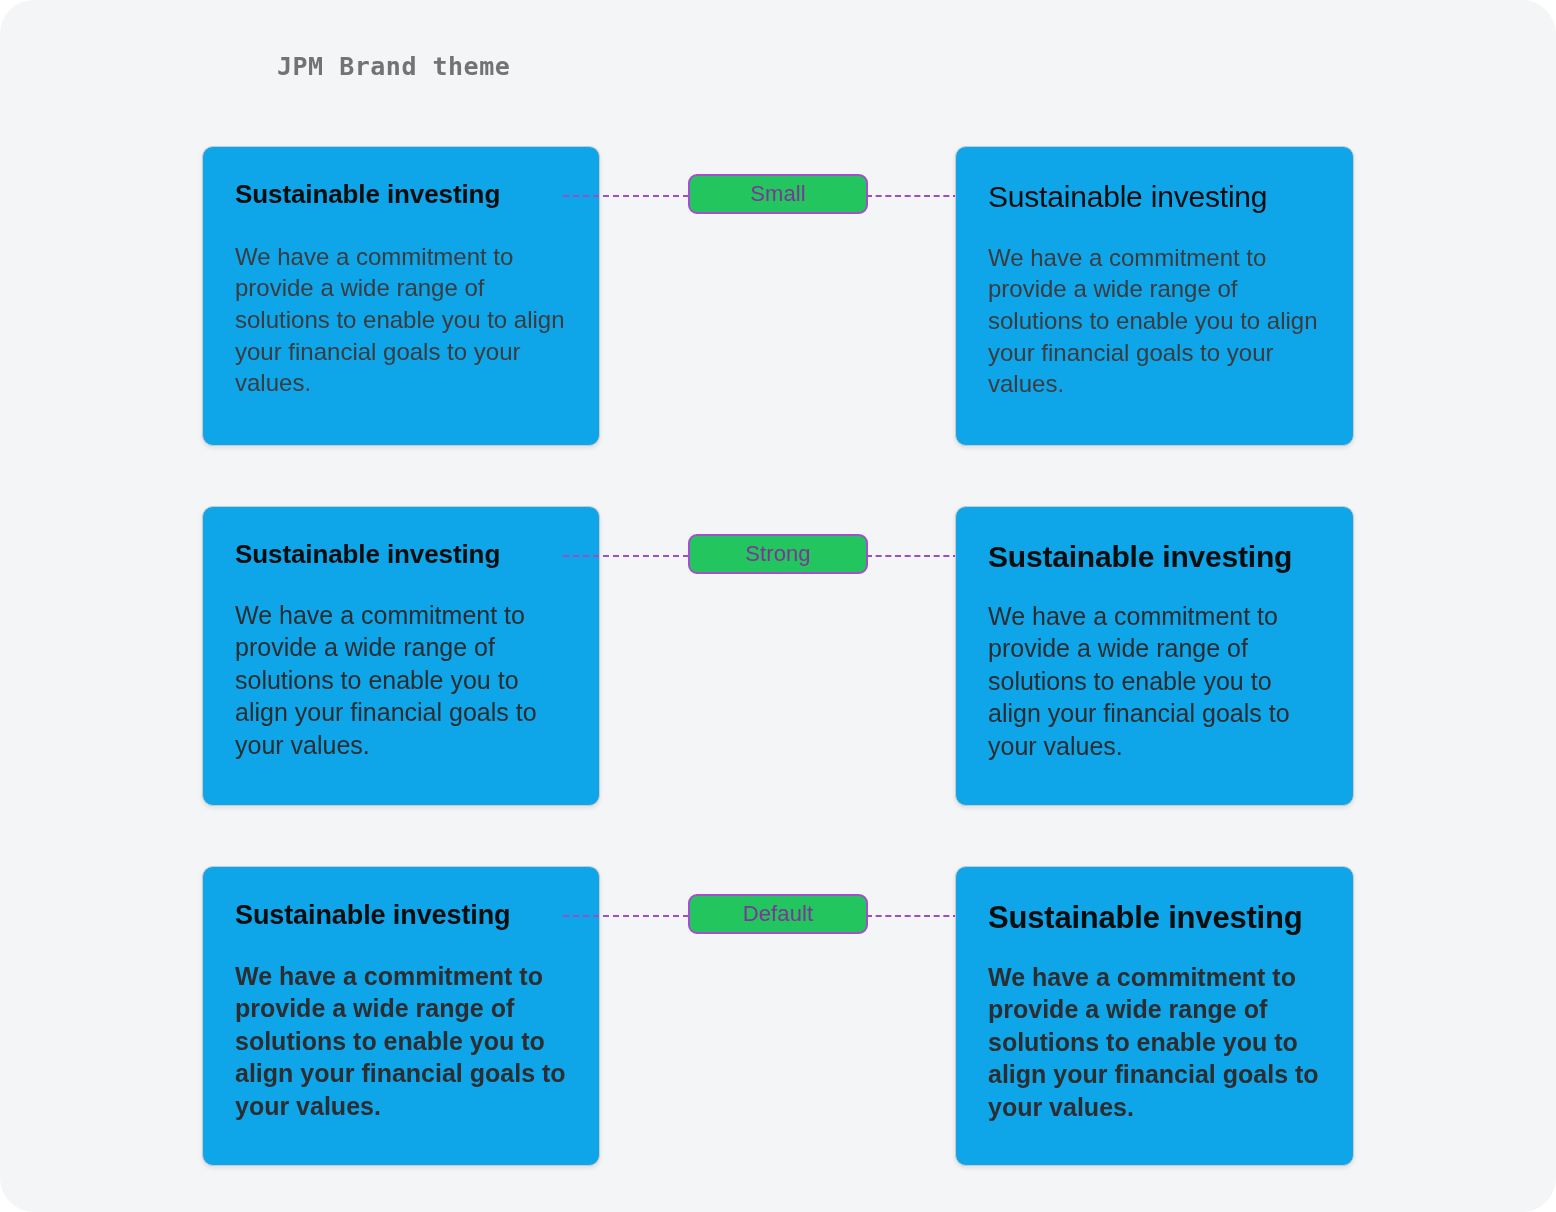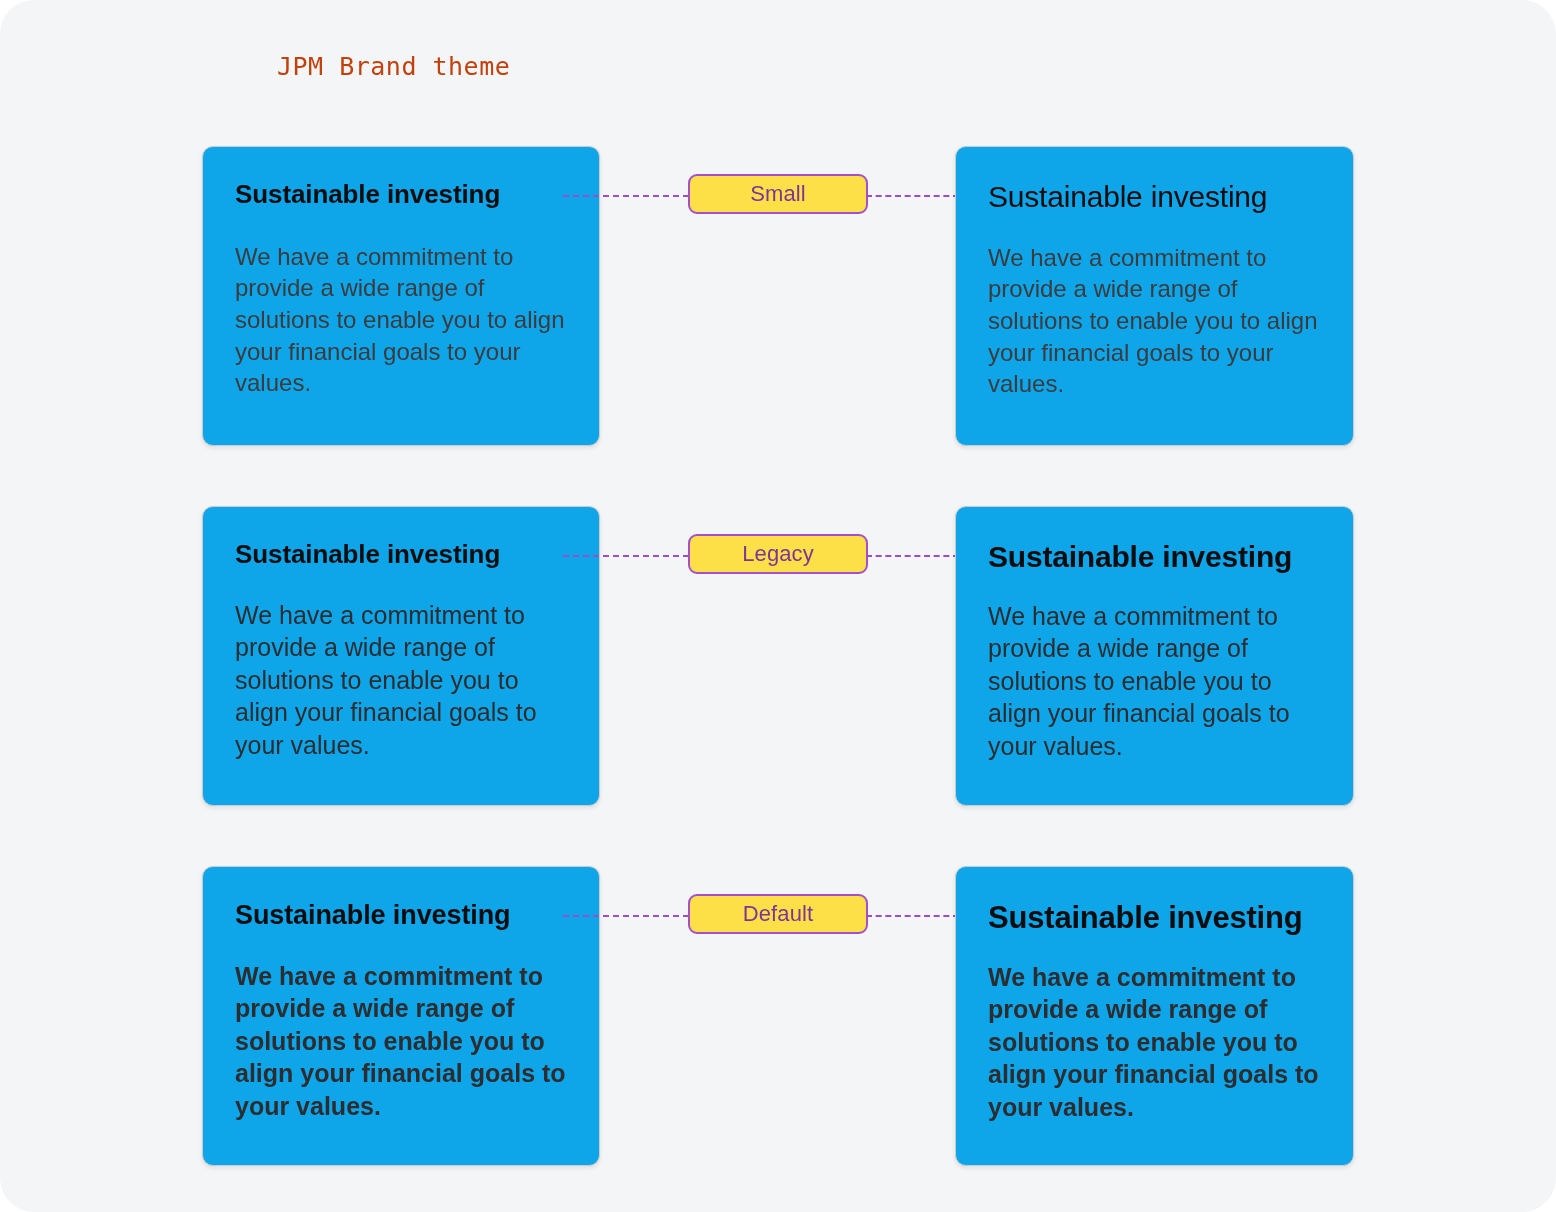--- a/index.html
+++ b/index.html
@@ -22,22 +22,22 @@
     border-radius: 34px;
     box-sizing: border-box;
     overflow: hidden;
   }
 
   
   .col-header {
     position: absolute;
     font-family: "DejaVu Sans Mono", "Liberation Mono", monospace;
     font-size: 25px;
-    font-weight: 400;
-    color: #c2410c;
+    font-weight: 700;
+    color: #737373;
     letter-spacing: 0.5px;
     white-space: nowrap;
   }
   .col-header.left  { left: 277px; top: 52px; }
   .col-header.right { left: 996px; top: 52px; }
 
   
   .row {
     position: absolute;
     left: 0;
@@ -109,21 +109,21 @@
   .connector.seg-left  { left: 563px; width: 126px; }
   .connector.seg-right { left: 866px; width: 122px; }
 
   .badge {
     position: absolute;
     left: 688px;
     top: 28px;
     width: 180px;
     height: 40px;
     box-sizing: border-box;
-    background: #fde047;
+    background: #22c55e;
     border: 2px solid #a34fce;
     border-radius: 9px;
     color: #7e3597;
     font-size: 22px;
     font-weight: 400;
     display: flex;
     align-items: center;
     justify-content: center;
     letter-spacing: 0.1px;
   }
@@ -155,21 +155,21 @@
   </div>
 
   <div class="row r2">
 
     <div class="card left jpm-default">
       <div class="card-title">Sustainable investing</div>
       <div class="card-body">We have a commitment to provide a wide range of solutions to enable you to align your financial goals to your values.</div>
     </div>
 
     <div class="connector seg-left"></div>
-    <div class="badge">Legacy</div>
+    <div class="badge">Strong</div>
     <div class="connector seg-right"></div>
 
     <div class="card right uitk-default">
       <div class="card-title">Sustainable investing</div>
       <div class="card-body">We have a commitment to provide a wide range of solutions to enable you to align your financial goals to your values.</div>
     </div>
   </div>
 
   <div class="row r3">
 

